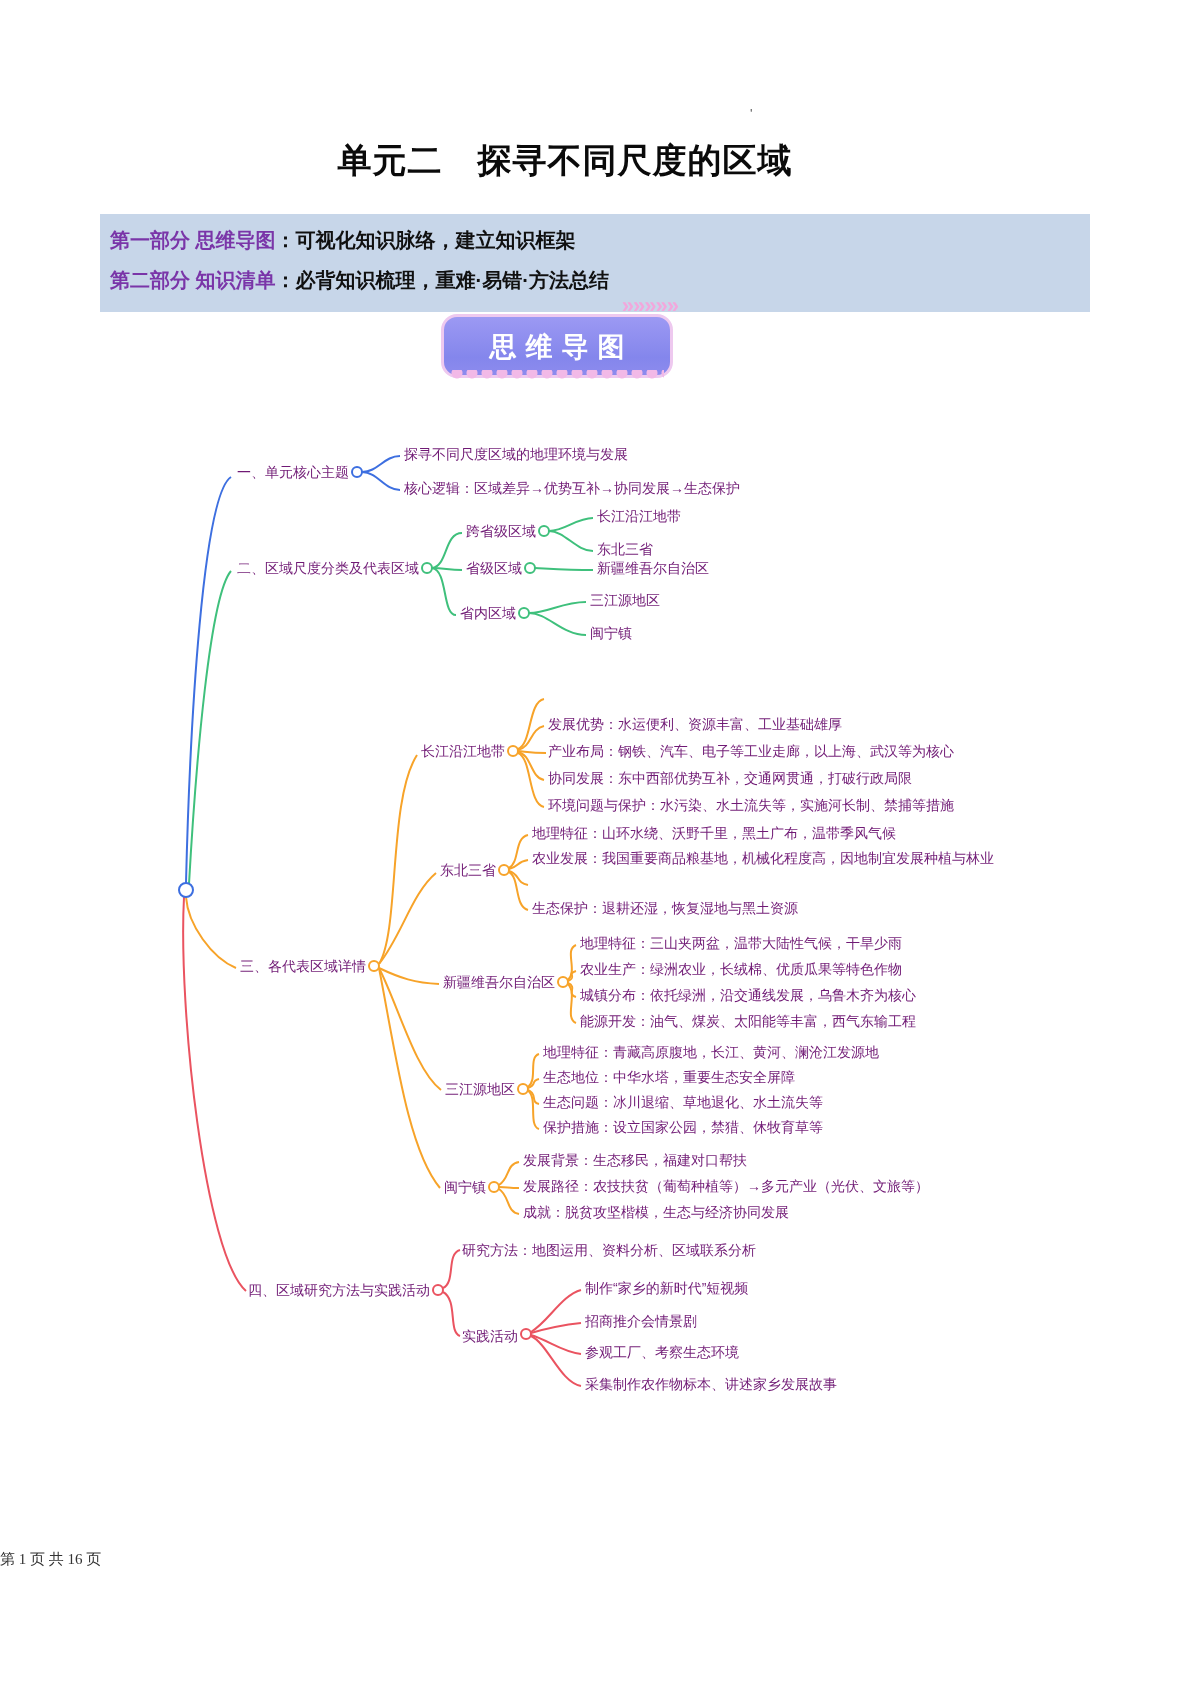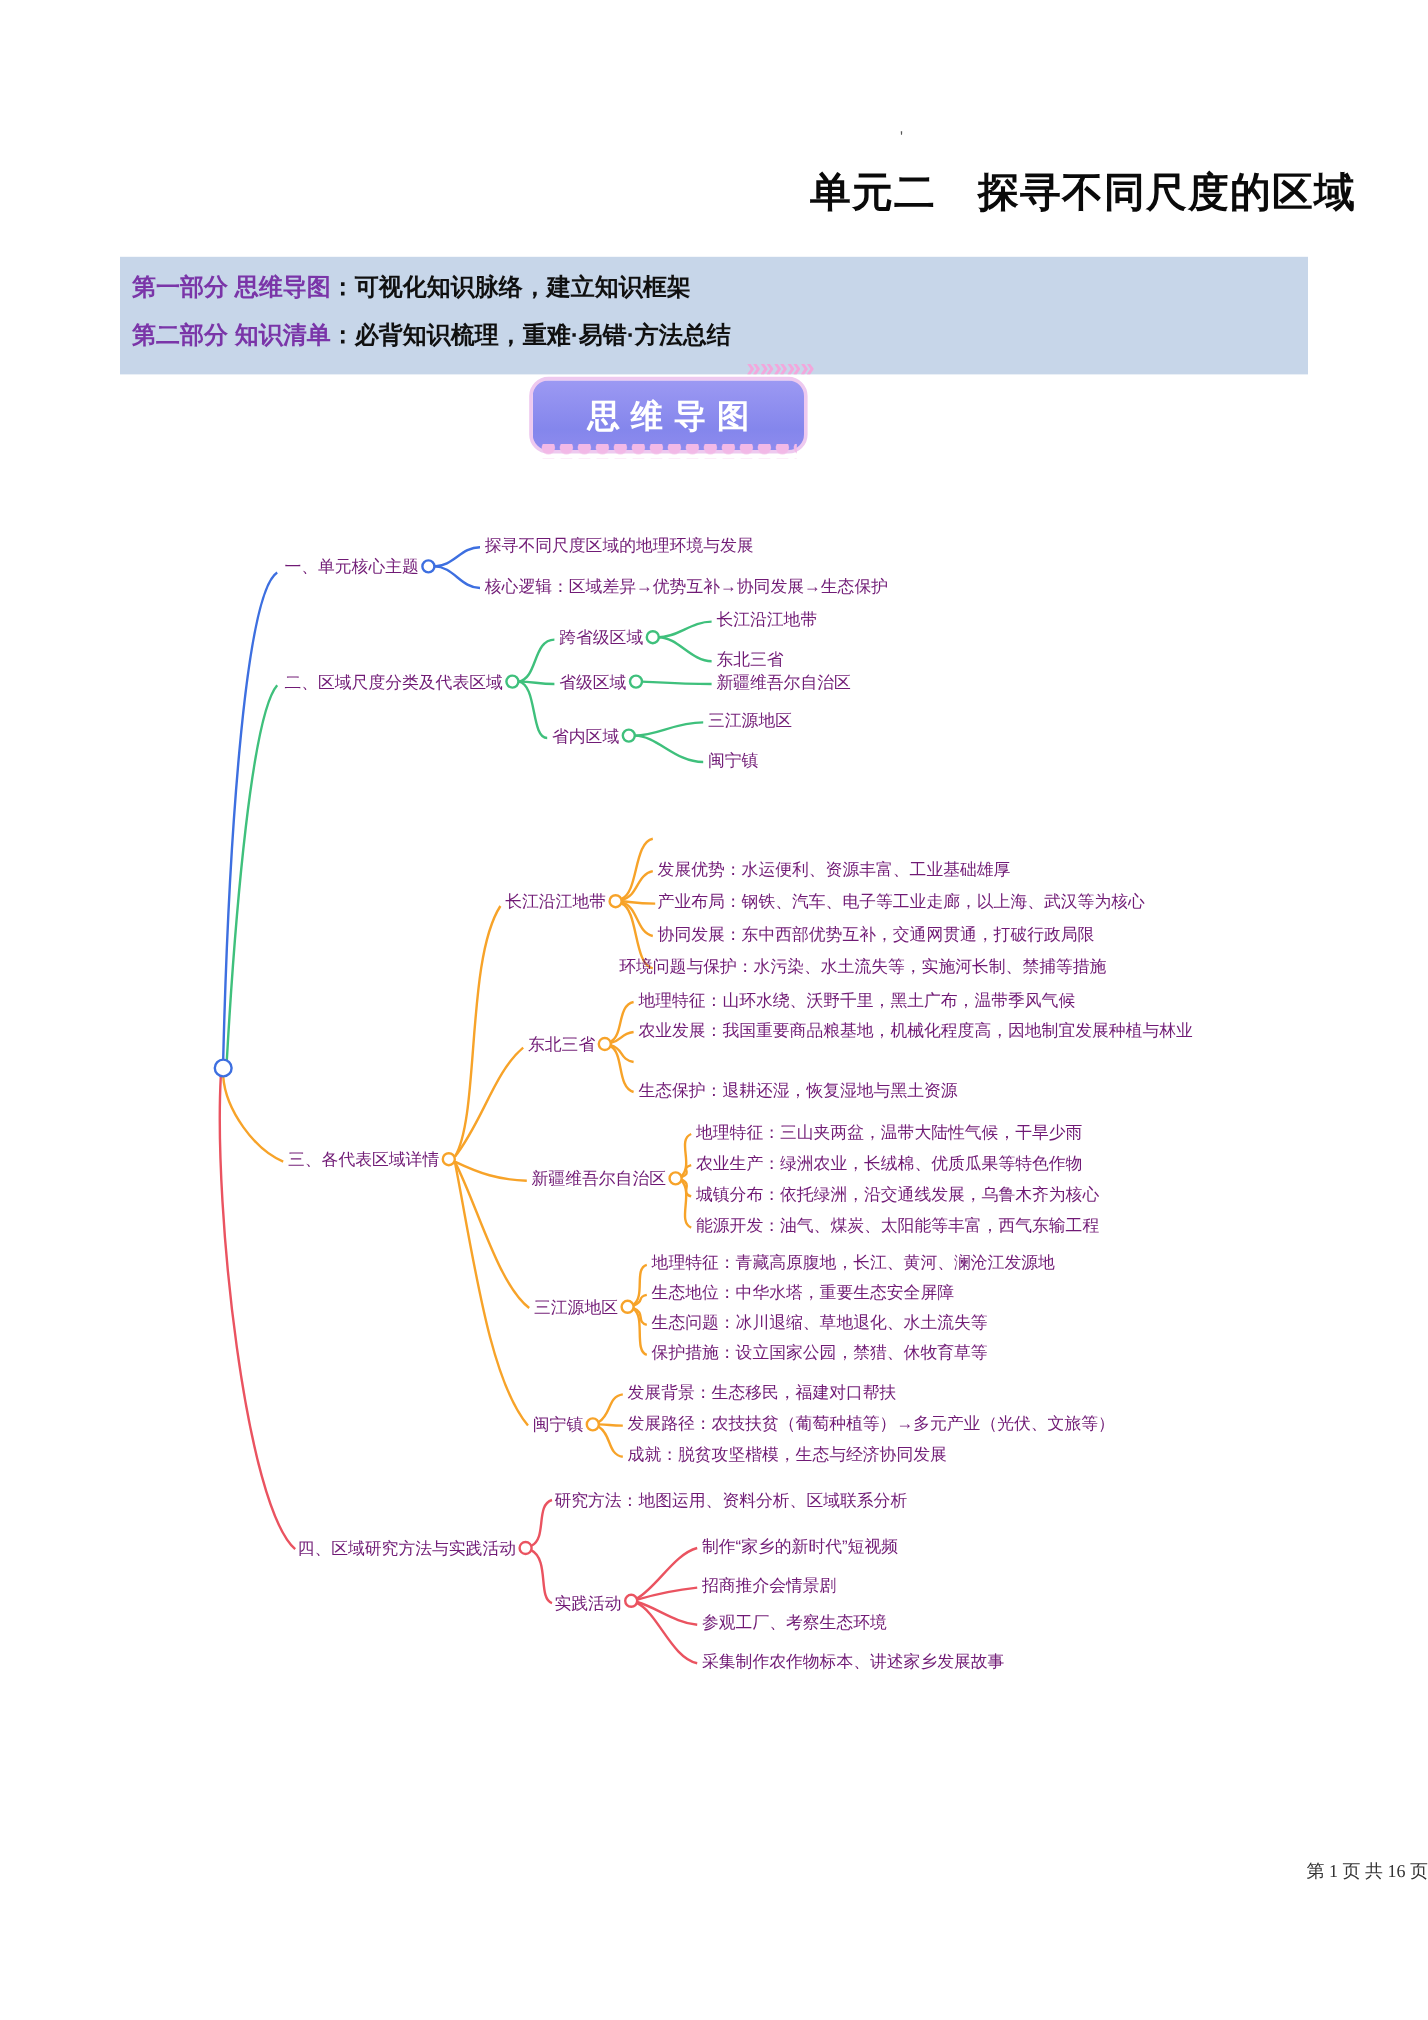--- a/index.html
+++ b/index.html
@@ -1,20 +1,20 @@
 <!DOCTYPE html>
 <html><head>
 <meta charset="utf-8">
 <style>
   html,body{margin:0;padding:0;background:#ffffff;}
   body{width:1190px;height:1683px;position:relative;overflow:hidden;
        font-family:"Liberation Sans","DejaVu Sans",sans-serif;color:#222;}
   .abs{position:absolute;}
   
-  .doc-title{left:0;top:138px;width:1130px;text-align:right;
+  .doc-title{left:0;top:138px;width:1130px;text-align:center;
              font-size:34px;font-weight:700;color:#0a0a0a;letter-spacing:1px;}
   .stray{left:750px;top:106px;font-size:13px;color:#555;}
   
   .part-box{left:100px;top:214px;width:990px;height:98px;background:#c7d6e9;}
   .part-row{position:absolute;left:10px;white-space:nowrap;font-size:20px;line-height:26px;font-weight:600;}
   .part-row.r1{top:13px;}
   .part-row.r2{top:53px;}
   .part-label{color:#7a35a8;}
   .part-text{color:#101010;}
   
@@ -27,21 +27,21 @@
                   color:#f2a7dc;letter-spacing:-1px;}
   .badge-scallop{position:absolute;left:6px;right:6px;bottom:-7px;height:12px;
                  background-image:radial-gradient(circle at 7px 3px,#f2b9e7 5px,rgba(255,255,255,0) 6px);
                  background-size:15px 12px;background-repeat:repeat-x;}
   
   .mm{left:0;top:420px;width:1190px;height:1000px;}
   .mm svg{position:absolute;left:0;top:0;}
   .nd{position:absolute;white-space:nowrap;font-size:14px;line-height:22px;
       color:#701a75;font-weight:500;}
   
-  .footer{left:0;top:1550px;width:1190px;text-align:right;font-size:15px;
+  .footer{left:0;top:1550px;width:1190px;text-align:left;font-size:15px;
           font-family:"Liberation Serif","DejaVu Serif",serif;color:#333;}
 </style>
 </head>
 <body>
 
 <div class="abs stray">'</div>
 
 <div class="abs doc-title">单元二　探寻不同尺度的区域</div>
 
 <div class="abs part-box">
@@ -144,21 +144,21 @@
   <div class="nd" style="left:597px;top:137px">新疆维吾尔自治区</div>
   <div class="nd" style="left:460px;top:182px">省内区域</div>
   <div class="nd" style="left:590px;top:169px">三江源地区</div>
   <div class="nd" style="left:590px;top:202px">闽宁镇</div>
 
   <div class="nd" style="left:240px;top:535px">三、各代表区域详情</div>
   <div class="nd" style="left:421px;top:320px">长江沿江地带</div>
   <div class="nd" style="left:548px;top:293px">发展优势：水运便利、资源丰富、工业基础雄厚</div>
   <div class="nd" style="left:548px;top:320px">产业布局：钢铁、汽车、电子等工业走廊，以上海、武汉等为核心</div>
   <div class="nd" style="left:548px;top:347px">协同发展：东中西部优势互补，交通网贯通，打破行政局限</div>
-  <div class="nd" style="left:516px;top:374px">环境问题与保护：水污染、水土流失等，实施河长制、禁捕等措施</div>
+  <div class="nd" style="left:548px;top:374px">环境问题与保护：水污染、水土流失等，实施河长制、禁捕等措施</div>
   <div class="nd" style="left:440px;top:439px">东北三省</div>
   <div class="nd" style="left:532px;top:402px">地理特征：山环水绕、沃野千里，黑土广布，温带季风气候</div>
   <div class="nd" style="left:532px;top:427px">农业发展：我国重要商品粮基地，机械化程度高，因地制宜发展种植与林业</div>
   <div class="nd" style="left:532px;top:477px">生态保护：退耕还湿，恢复湿地与黑土资源</div>
   <div class="nd" style="left:443px;top:551px">新疆维吾尔自治区</div>
   <div class="nd" style="left:580px;top:512px">地理特征：三山夹两盆，温带大陆性气候，干旱少雨</div>
   <div class="nd" style="left:580px;top:538px">农业生产：绿洲农业，长绒棉、优质瓜果等特色作物</div>
   <div class="nd" style="left:580px;top:564px">城镇分布：依托绿洲，沿交通线发展，乌鲁木齐为核心</div>
   <div class="nd" style="left:580px;top:590px">能源开发：油气、煤炭、太阳能等丰富，西气东输工程</div>
   <div class="nd" style="left:445px;top:658px">三江源地区</div>

